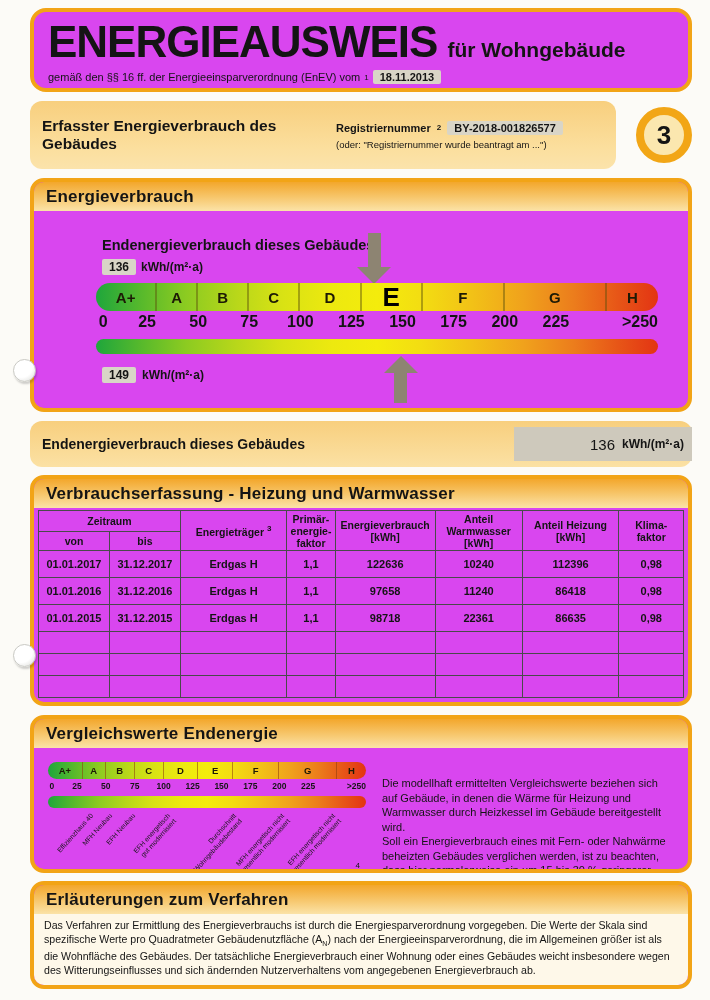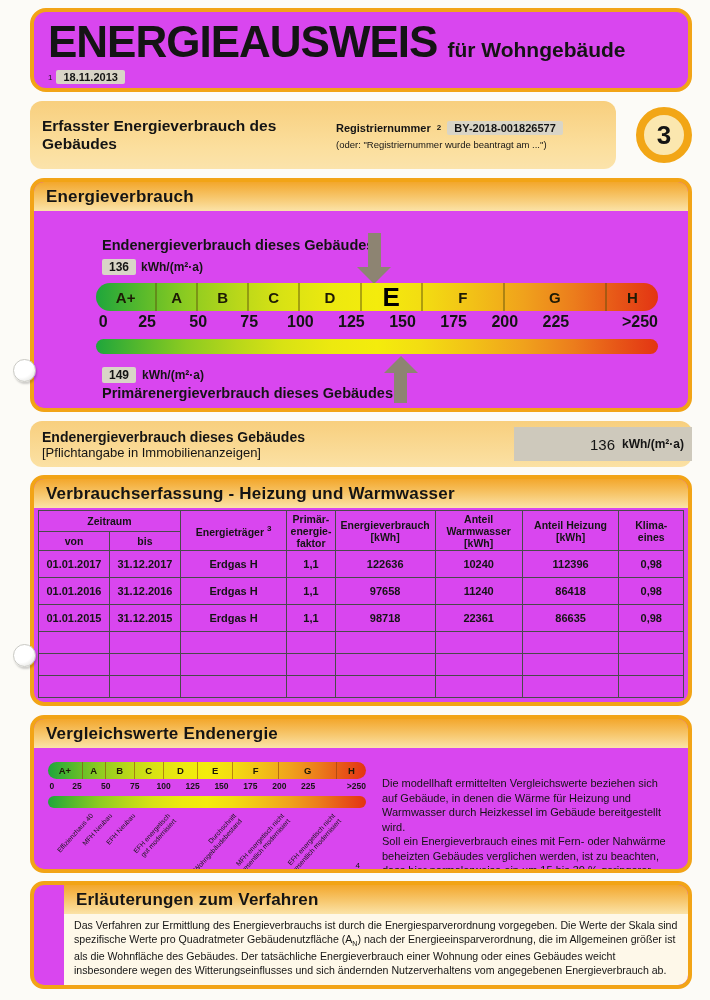--- a/index.html
+++ b/index.html
@@ -109,21 +109,21 @@
   .stick.last{transform:none;right:0;left:auto !important;}
   .sstrip{position:absolute;left:0;right:0;top:38px;height:12px;border-radius:7px;
     background:linear-gradient(90deg,#1FA63C 0%,#57B92C 8%,#8CCB21 16%,#B8D71A 25%,#D8E214 33%,#EDE90F 42%,#F4EC0C 50%,#F3DD12 58%,#F2C117 67%,#F0A21C 76%,#EC7D1C 85%,#E75517 93%,#E33413 100%);}
   .vlabels{position:absolute;left:0;right:0;top:52px;height:60px;}
   .vlabel{position:absolute;top:2px;width:86px;font-size:6.8px;line-height:1.15;text-align:right;
     transform-origin:100% 0;transform:translateX(-100%) rotate(-48deg);white-space:pre-line;}
   .vgl-fn{position:absolute;right:6px;bottom:0;font-size:8px;}
   .vgl-right{flex:1;font-size:11px;line-height:1.32;padding-top:18px;}
   .vgl-right p{margin:0;}
   
-  .erlbox{margin-bottom:20px;padding-left:30px;}
+  .erlbox{margin-bottom:20px;}
   .erl-body{background:#FEF8E9;padding:4px 10px 8px 10px;font-size:10.6px;line-height:1.34;}
   sub{font-size:7px;vertical-align:sub;}
   
   .footnotes{margin-top:5px;font-size:9.8px;line-height:1.3;color:#1a1a1a;padding:0 2px;}
   .fn-line1{display:flex;justify-content:space-between;}
   
   .punch{position:absolute;width:21px;height:21px;border-radius:50%;z-index:6;
     background:radial-gradient(circle at 35% 30%,#ffffff 55%,#d9d9d5 100%);
     border:1px solid #c9c9c4;box-shadow:1px 2px 2px rgba(0,0,0,.18);}
 </style>
@@ -134,20 +134,21 @@
 <div class="punch" style="left:13px;top:644px;"></div>
 
 <div class="page">
 
   <div class="obox hdrbox">
     <div class="title-row">
       <span class="big-title">ENERGIEAUSWEIS</span>
       <span class="title-suffix">für Wohngebäude</span>
     </div>
     <div class="subtitle-row">
+      <span>gemäß den §§ 16 ff. der Energieeinsparverordnung (EnEV) vom</span>
       <sup>1</sup>
       <span class="chip">18.11.2013</span>
     </div>
   </div>
 
   <div class="banner-row">
     <div class="banner">
       <div class="banner-title">Erfasster Energieverbrauch des Gebäudes</div>
       <div class="reg-block">
         <div class="reg-line">
@@ -205,28 +206,26 @@
 
       <div class="arrow up" style="left:54.2%;">
         <div class="head-up"></div>
         <div class="shaft" style="height:30px;"></div>
       </div>
 
       <div class="prim-chip-row">
         <span class="chip">149</span>
         <span class="unit">kWh/(m²·a)</span>
       </div>
-      <div class="prim-label">Primärenergieverbrauch dieses Gebäudes</div>
     </div>
   </div>
 
   <div class="endband">
     <div class="endband-left">
       <div class="endband-l1">Endenergieverbrauch dieses Gebäudes</div>
-      <div class="endband-l2">[Pflichtangabe in Immobilienanzeigen]</div>
     </div>
     <div class="endband-chip">
       <span>136</span>
       <span class="unit">kWh/(m²·a)</span>
     </div>
   </div>
 
   <div class="obox tablebox">
     <div class="sechead">Verbrauchserfassung - Heizung und Warmwasser</div>
     <div class="tpad">
@@ -251,21 +250,21 @@
 energie-
 faktor</th>
             <th rowspan="2" class="pre">Energieverbrauch
 [kWh]</th>
             <th rowspan="2" class="pre">Anteil
 Warmwasser
 [kWh]</th>
             <th rowspan="2" class="pre">Anteil Heizung
 [kWh]</th>
             <th rowspan="2" class="pre">Klima-
-eines</th>
+faktor</th>
           </tr>
           <tr class="zr-sub">
             <th>von</th>
             <th>bis</th>
           </tr>
         </thead>
         <tbody>
           <tr>
             <td>01.01.2017</td>
             <td>31.12.2017</td>

